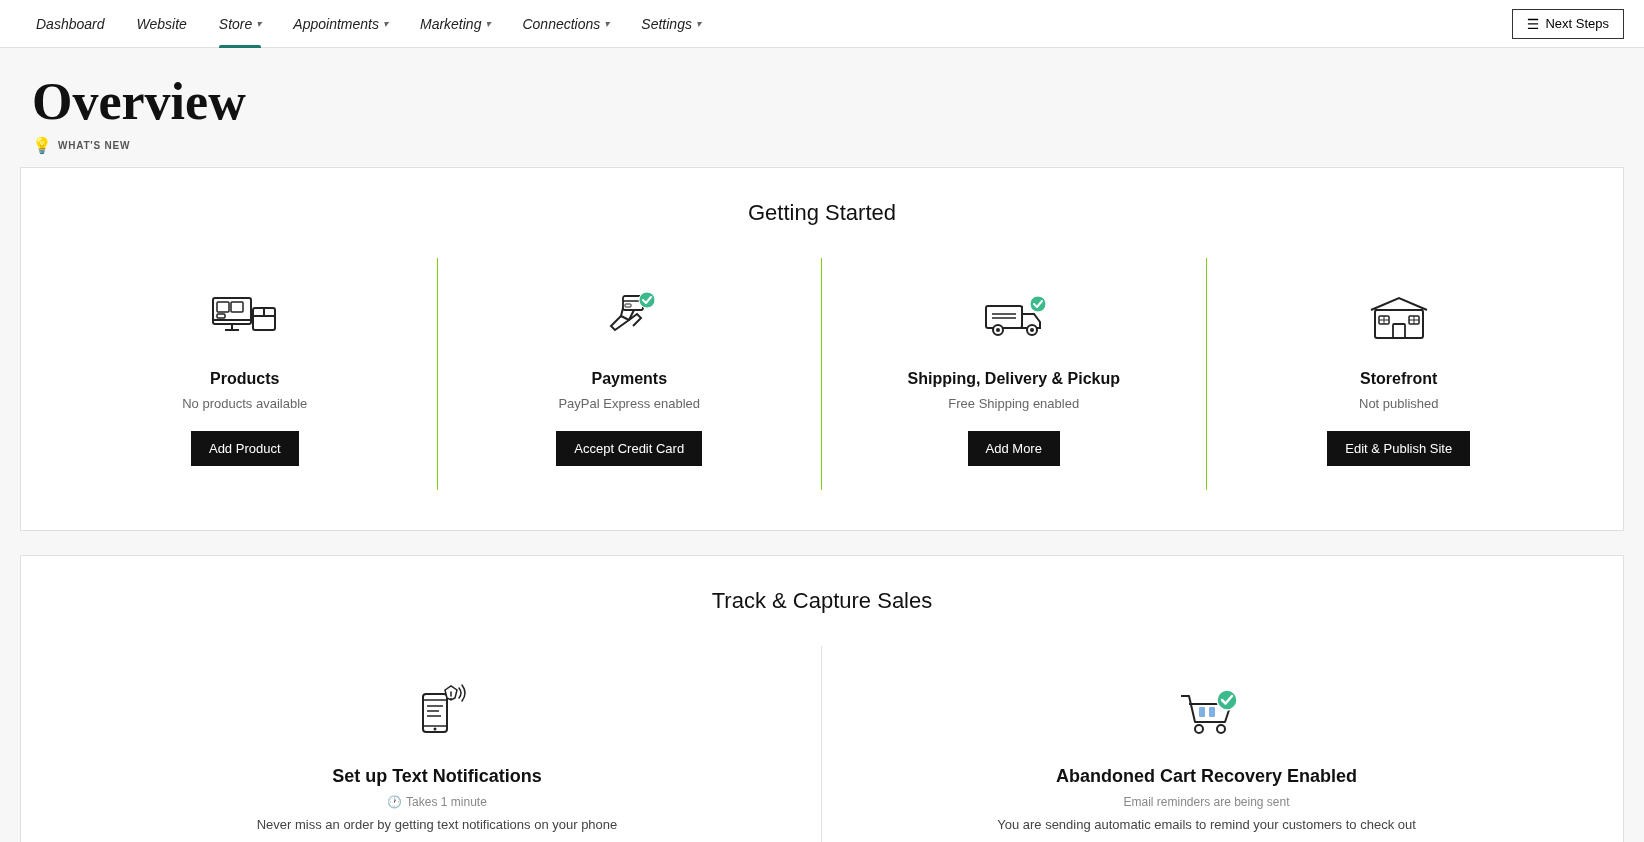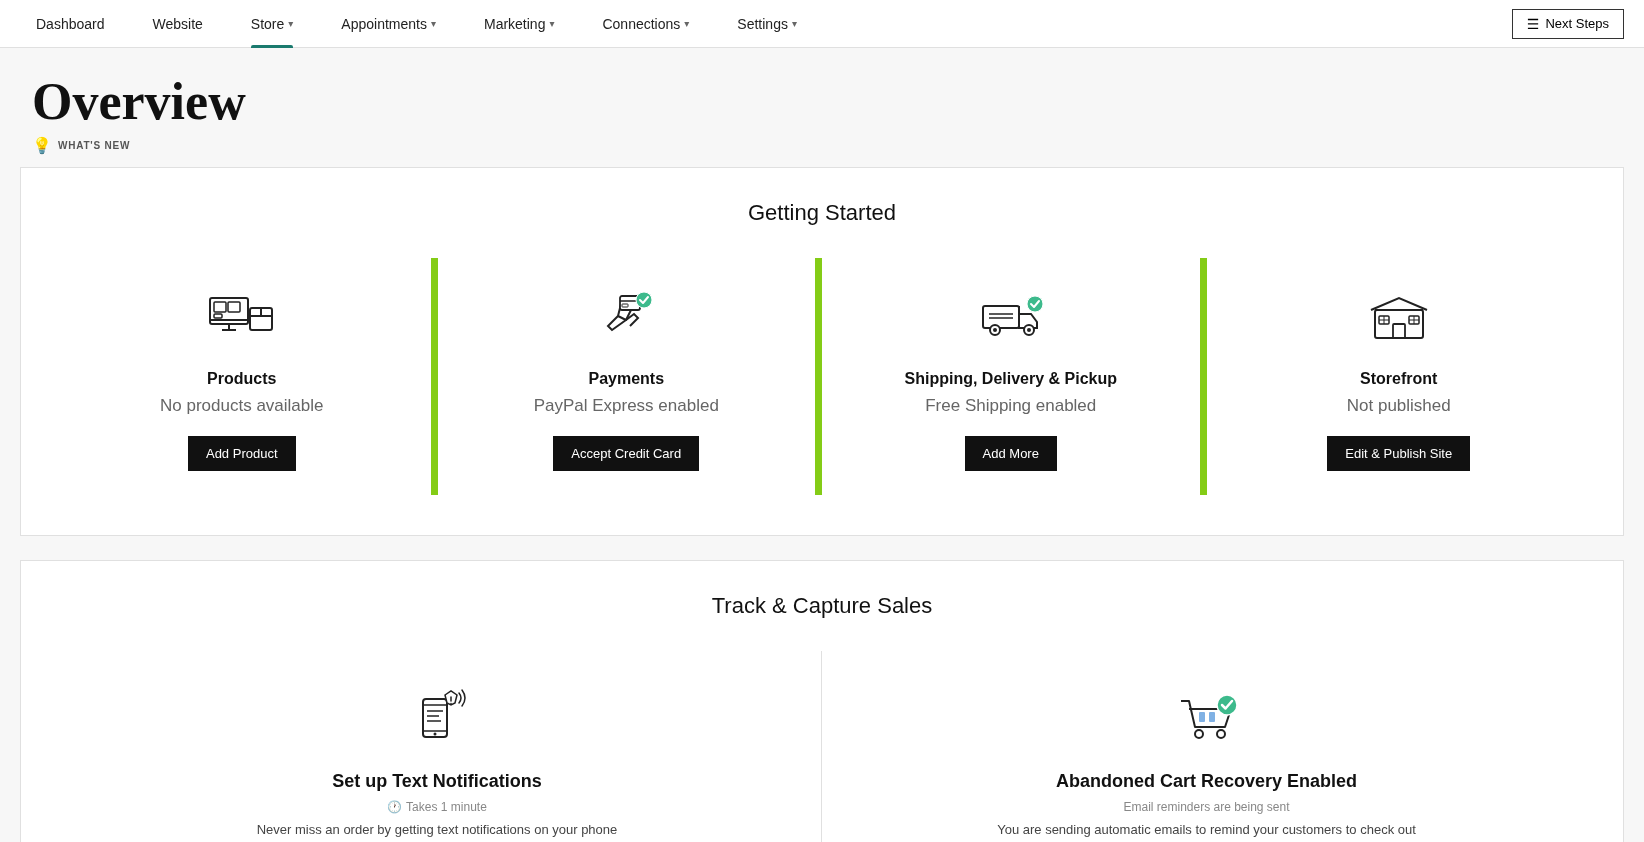--- a/index.html
+++ b/index.html
@@ -11,22 +11,23 @@
       border-bottom: 1px solid #e0e0e0;
       display: flex;
       align-items: center;
       padding: 0 20px;
       height: 48px;
       position: relative;
     }
     .nav-items {
       display: flex;
       align-items: center;
-      gap: 16px;
+      gap: 0;
       flex: 1;
+      font-style: italic;
     }
     .nav-item {
       padding: 0 16px;
       height: 48px;
       display: flex;
       align-items: center;
       cursor: pointer;
       font-size: 14px;
       color: #222;
       position: relative;
@@ -111,39 +112,39 @@
       display: grid;
       grid-template-columns: repeat(4, 1fr);
       gap: 0;
     }
     .gs-item {
       padding: 24px 16px;
       display: flex;
       flex-direction: column;
       align-items: center;
       text-align: center;
-      border-right: 7px solid #84cc16;
+      border-right: 1px solid #84cc16;
     }
     .gs-item:last-child { border-right: none; }
     .gs-icon {
       width: 72px;
       height: 72px;
       margin-bottom: 16px;
       display: flex;
       align-items: center;
       justify-content: center;
     }
     .gs-item-title {
       font-size: 16px;
       font-weight: 600;
       color: #111;
       margin-bottom: 8px;
     }
     .gs-item-subtitle {
-      font-size: 17px;
+      font-size: 13px;
       color: #666;
       margin-bottom: 20px;
       flex: 1;
     }
     .btn-dark {
       background: #111;
       color: #fff;
       border: none;
       padding: 10px 18px;
       font-size: 13px;

